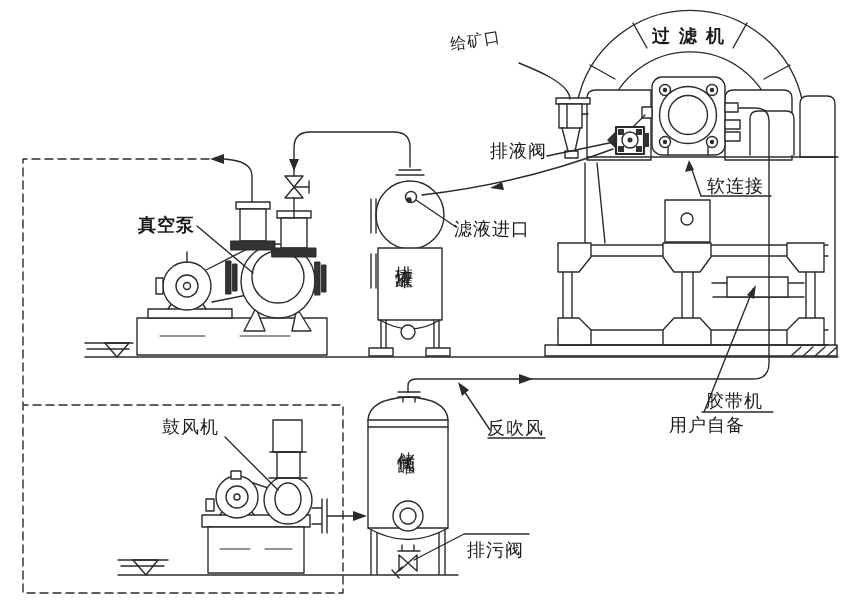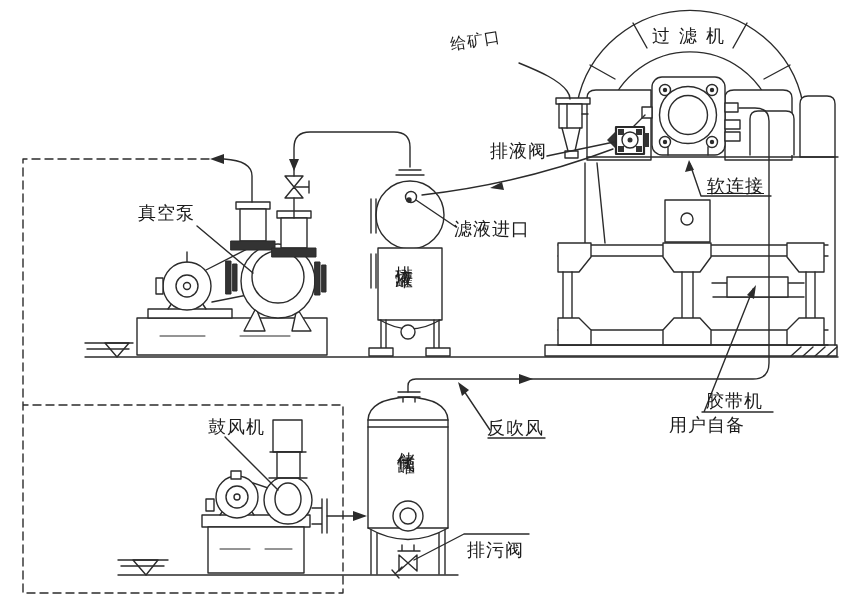--- a/index.html
+++ b/index.html
@@ -213,26 +213,26 @@
     <polygon points="490,188 502,182 504,190"></polygon>
     <polygon points="533,379 519,374 519,384"></polygon>
     <polygon points="367,516 353,511 353,521"></polygon>
     <polygon points="458,382 469,390 462,396"></polygon>
     <polygon points="689,160 685,172 694,170"></polygon>
     <polygon points="756,285 747,295 754,299"></polygon>
   </g>
 </svg>
 
 <div class="lbl rot" style="left:449px;top:36px;">给矿口</div>
-<div class="lbl big" style="left:652px;top:27px;">过滤机</div>
+<div class="lbl big" style="left:652px;top:27px;font-weight:bold;">过滤机</div>
 <div class="lbl" style="left:490px;top:142px;">排液阀</div>
-<div class="lbl" style="left:707px;top:177px;text-decoration:underline;">软连接</div>
-<div class="lbl" style="left:138px;top:204px;">真空泵</div>
+<div class="lbl" style="left:707px;top:177px;">软连接</div>
+<div class="lbl" style="left:138px;top:216px;font-weight:bold;">真空泵</div>
 <div class="lbl" style="left:454px;top:220px;">滤液进口</div>
 <div class="lbl v" style="left:395px;top:251px;">排液罐</div>
-<div class="lbl" style="left:162px;top:418px;margin-left:46px;">鼓风机</div>
+<div class="lbl" style="left:162px;top:418px;">鼓风机</div>
 <div class="lbl v" style="left:397px;top:437px;">储气罐</div>
 <div class="lbl" style="left:487px;top:419px;">反吹风</div>
 <div class="lbl" style="left:467px;top:541px;">排污阀</div>
 <div class="lbl" style="left:706px;top:392px;">胶带机</div>
 <div class="lbl" style="left:669px;top:416px;">用户自备</div>
 
 </div>
 
 </body></html>

